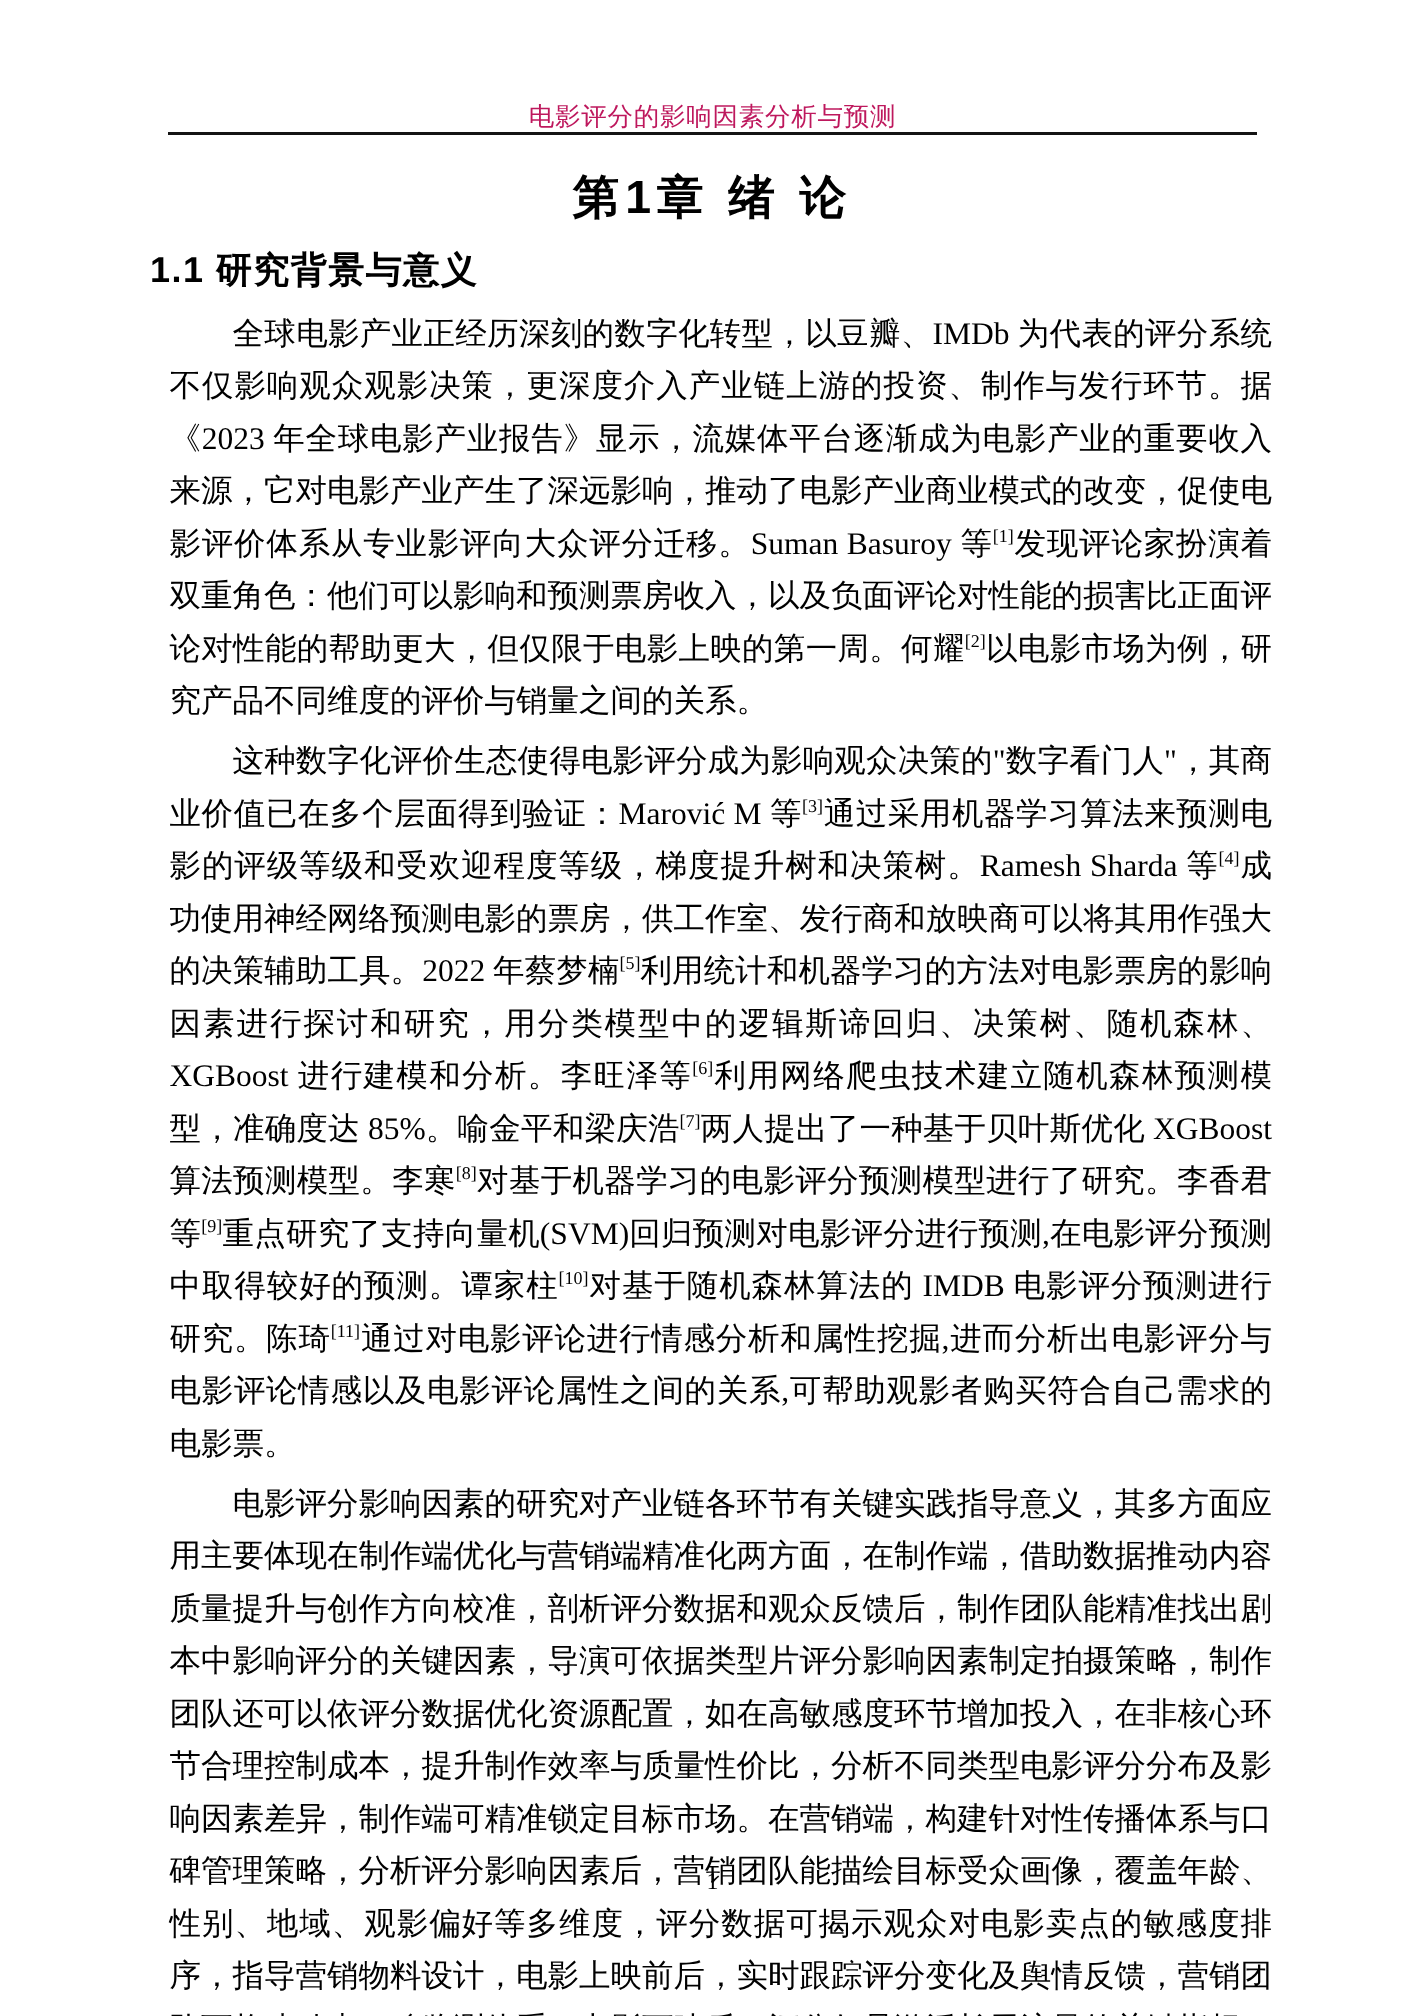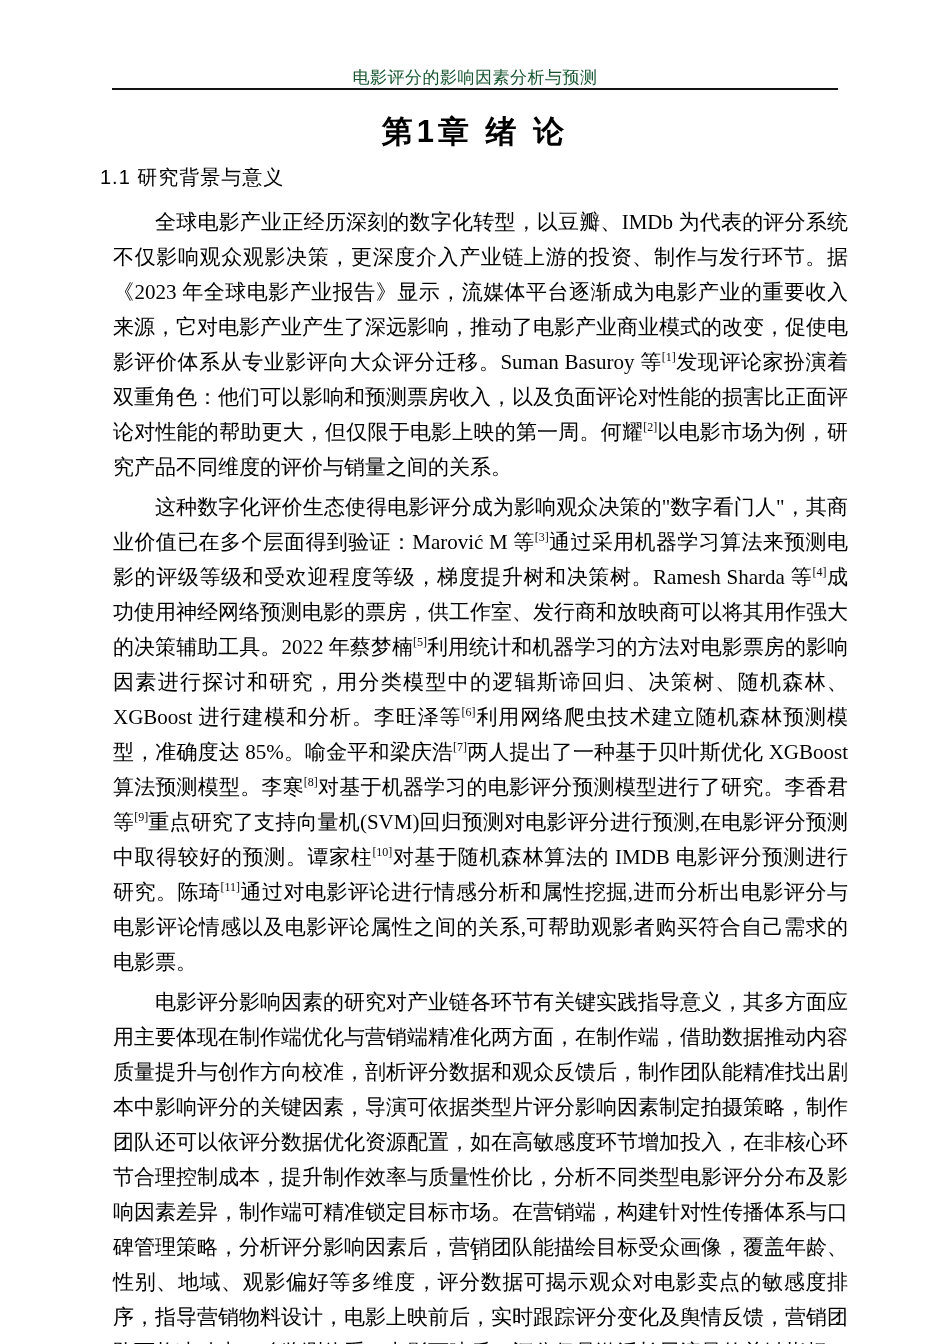--- a/index.html
+++ b/index.html
@@ -17,21 +17,21 @@
     overflow: hidden;
   }
   .running-head {
     position: absolute;
     top: 66px;
     left: 0;
     width: 950px;
     text-align: center;
     font-size: 17px;
     letter-spacing: 0.5px;
-    color: #14532d;
+    color: #be185d;
   }
   .head-rule {
     position: absolute;
     top: 88px;
     left: 112px;
     width: 726px;
     height: 0;
     border-top: 2.5px solid #141414;
   }
   .chapter-title {
@@ -46,22 +46,22 @@
     font-weight: 700;
     letter-spacing: 4px;
     white-space: pre;
   }
   .section-heading {
     position: absolute;
     top: 164px;
     left: 100px;
     margin: 0;
     font-family: "Liberation Sans", "DejaVu Sans", sans-serif;
-    font-size: 20px;
-    font-weight: 400;
+    font-size: 24px;
+    font-weight: 700;
     letter-spacing: 1px;
   }
   .body-text {
     position: absolute;
     top: 205px;
     left: 101px;
     width: 747px;
     font-size: 21px;
     line-height: 35px;
     text-align: justify;

